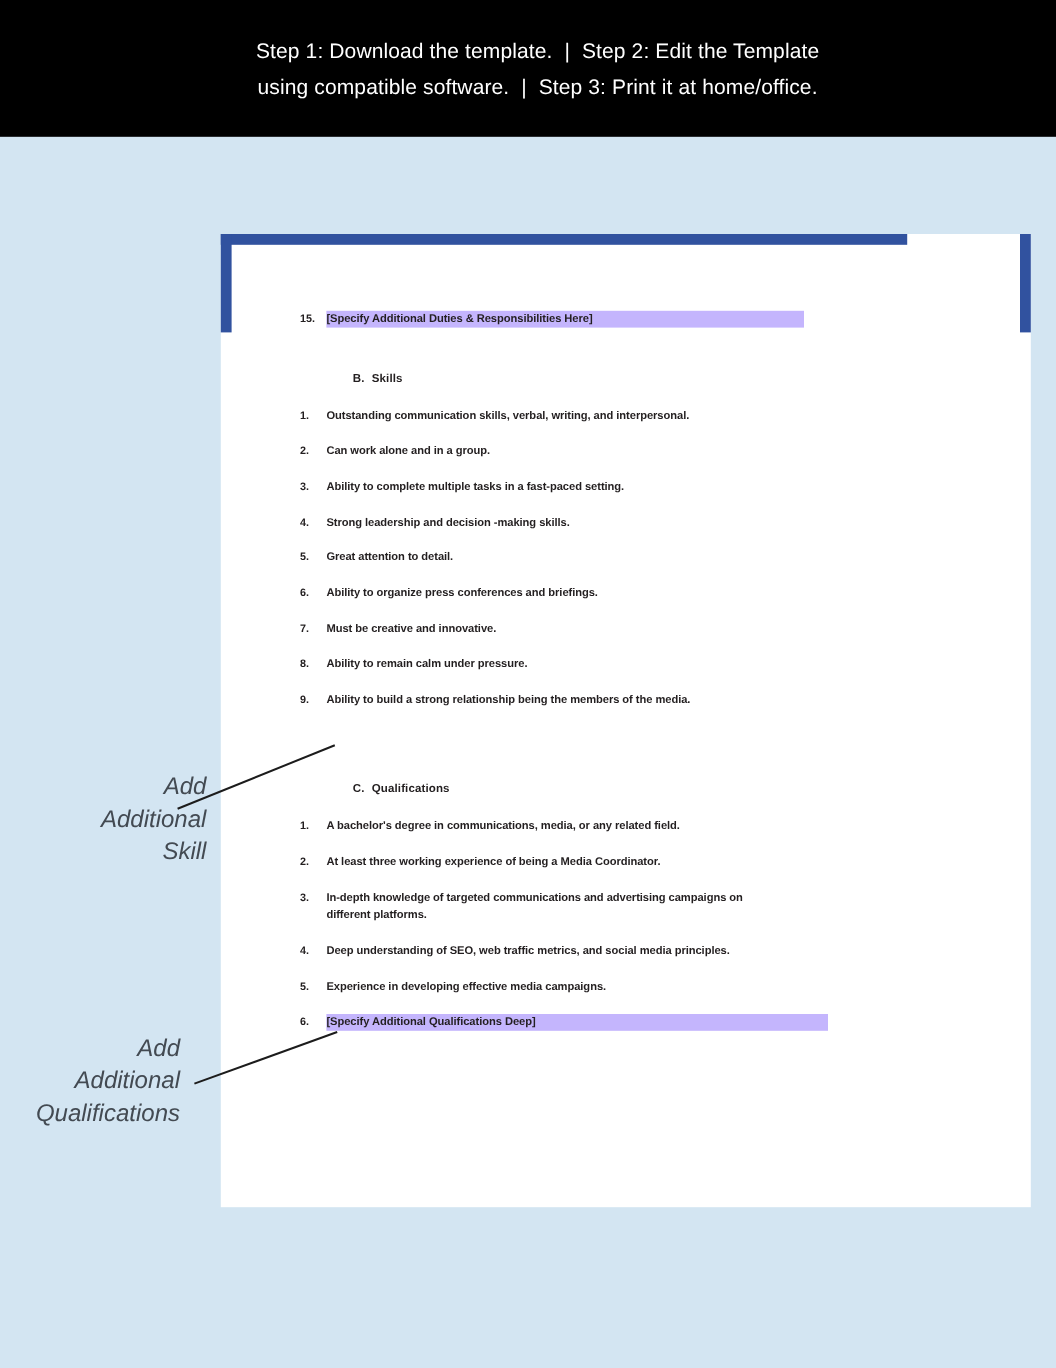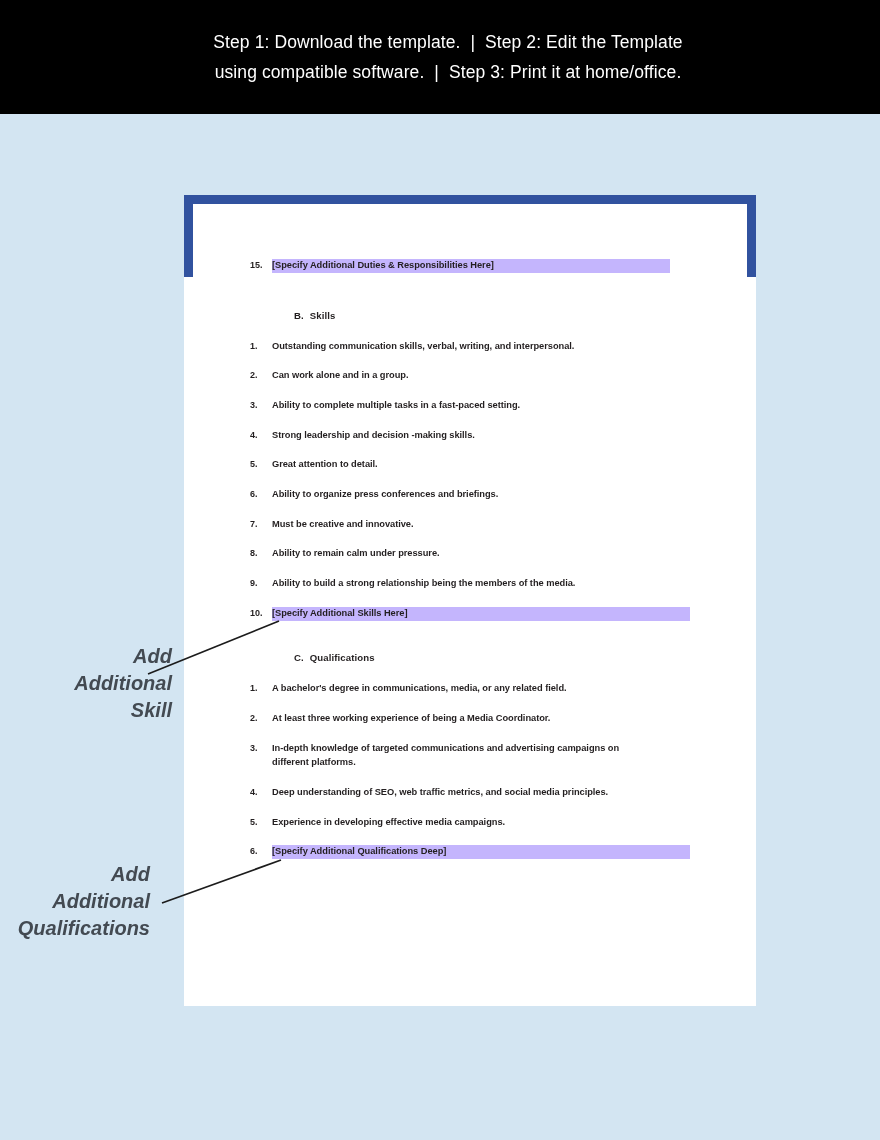--- a/index.html
+++ b/index.html
@@ -37,21 +37,21 @@
     white-space: pre;
     text-align: center;
     margin-left: 16px;
   }
 
   
   #document-sheet {
     position: absolute;
     left: 184px;
     top: 195px;
-    width: 572px;
+    width: 675px;
     height: 811px;
     background: #ffffff;
   }
 
   
   #doc-frame-top {
     position: absolute;
     left: 0;
     top: 0;
     width: 572px;
@@ -123,21 +123,20 @@
   
   .annotation {
     position: absolute;
     font-family: "Liberation Sans", sans-serif;
     font-style: italic;
     font-size: 20px;
     line-height: 27px;
     color: #434a52;
     text-align: right;
     white-space: pre-line;
-    font-weight: bold;
   }
   #annotation-skill {
     left: 0px;
     top: 643px;
     width: 172px;
   }
   #annotation-qualifications {
     left: 0px;
     top: 861px;
     width: 150px;
@@ -206,24 +205,20 @@
       <span class="txt">Must be creative and innovative.</span>
     </div>
     <div class="doc-row" style="left:66px; top:352px; width:440px;">
       <span class="num">8.</span>
       <span class="txt">Ability to remain calm under pressure.</span>
     </div>
     <div class="doc-row" style="left:66px; top:382px; width:440px;">
       <span class="num">9.</span>
       <span class="txt">Ability to build a strong relationship being the members of the media.</span>
     </div>
-    <div class="doc-row" style="left:66px; top:412px; width:440px;">
-      <span class="num">10.</span>
-      <span class="txt hl">[Specify Additional Skills Here]</span>
-    </div>
 
     <div class="section-head" style="left:66px; top:457px;">
       <span class="letter">C.</span><span>Qualifications</span>
     </div>
 
     <div class="doc-row" style="left:66px; top:487px; width:440px;">
       <span class="num">1.</span>
       <span class="txt">A bachelor's degree in communications, media, or any related field.</span>
     </div>
     <div class="doc-row" style="left:66px; top:517px; width:440px;">

